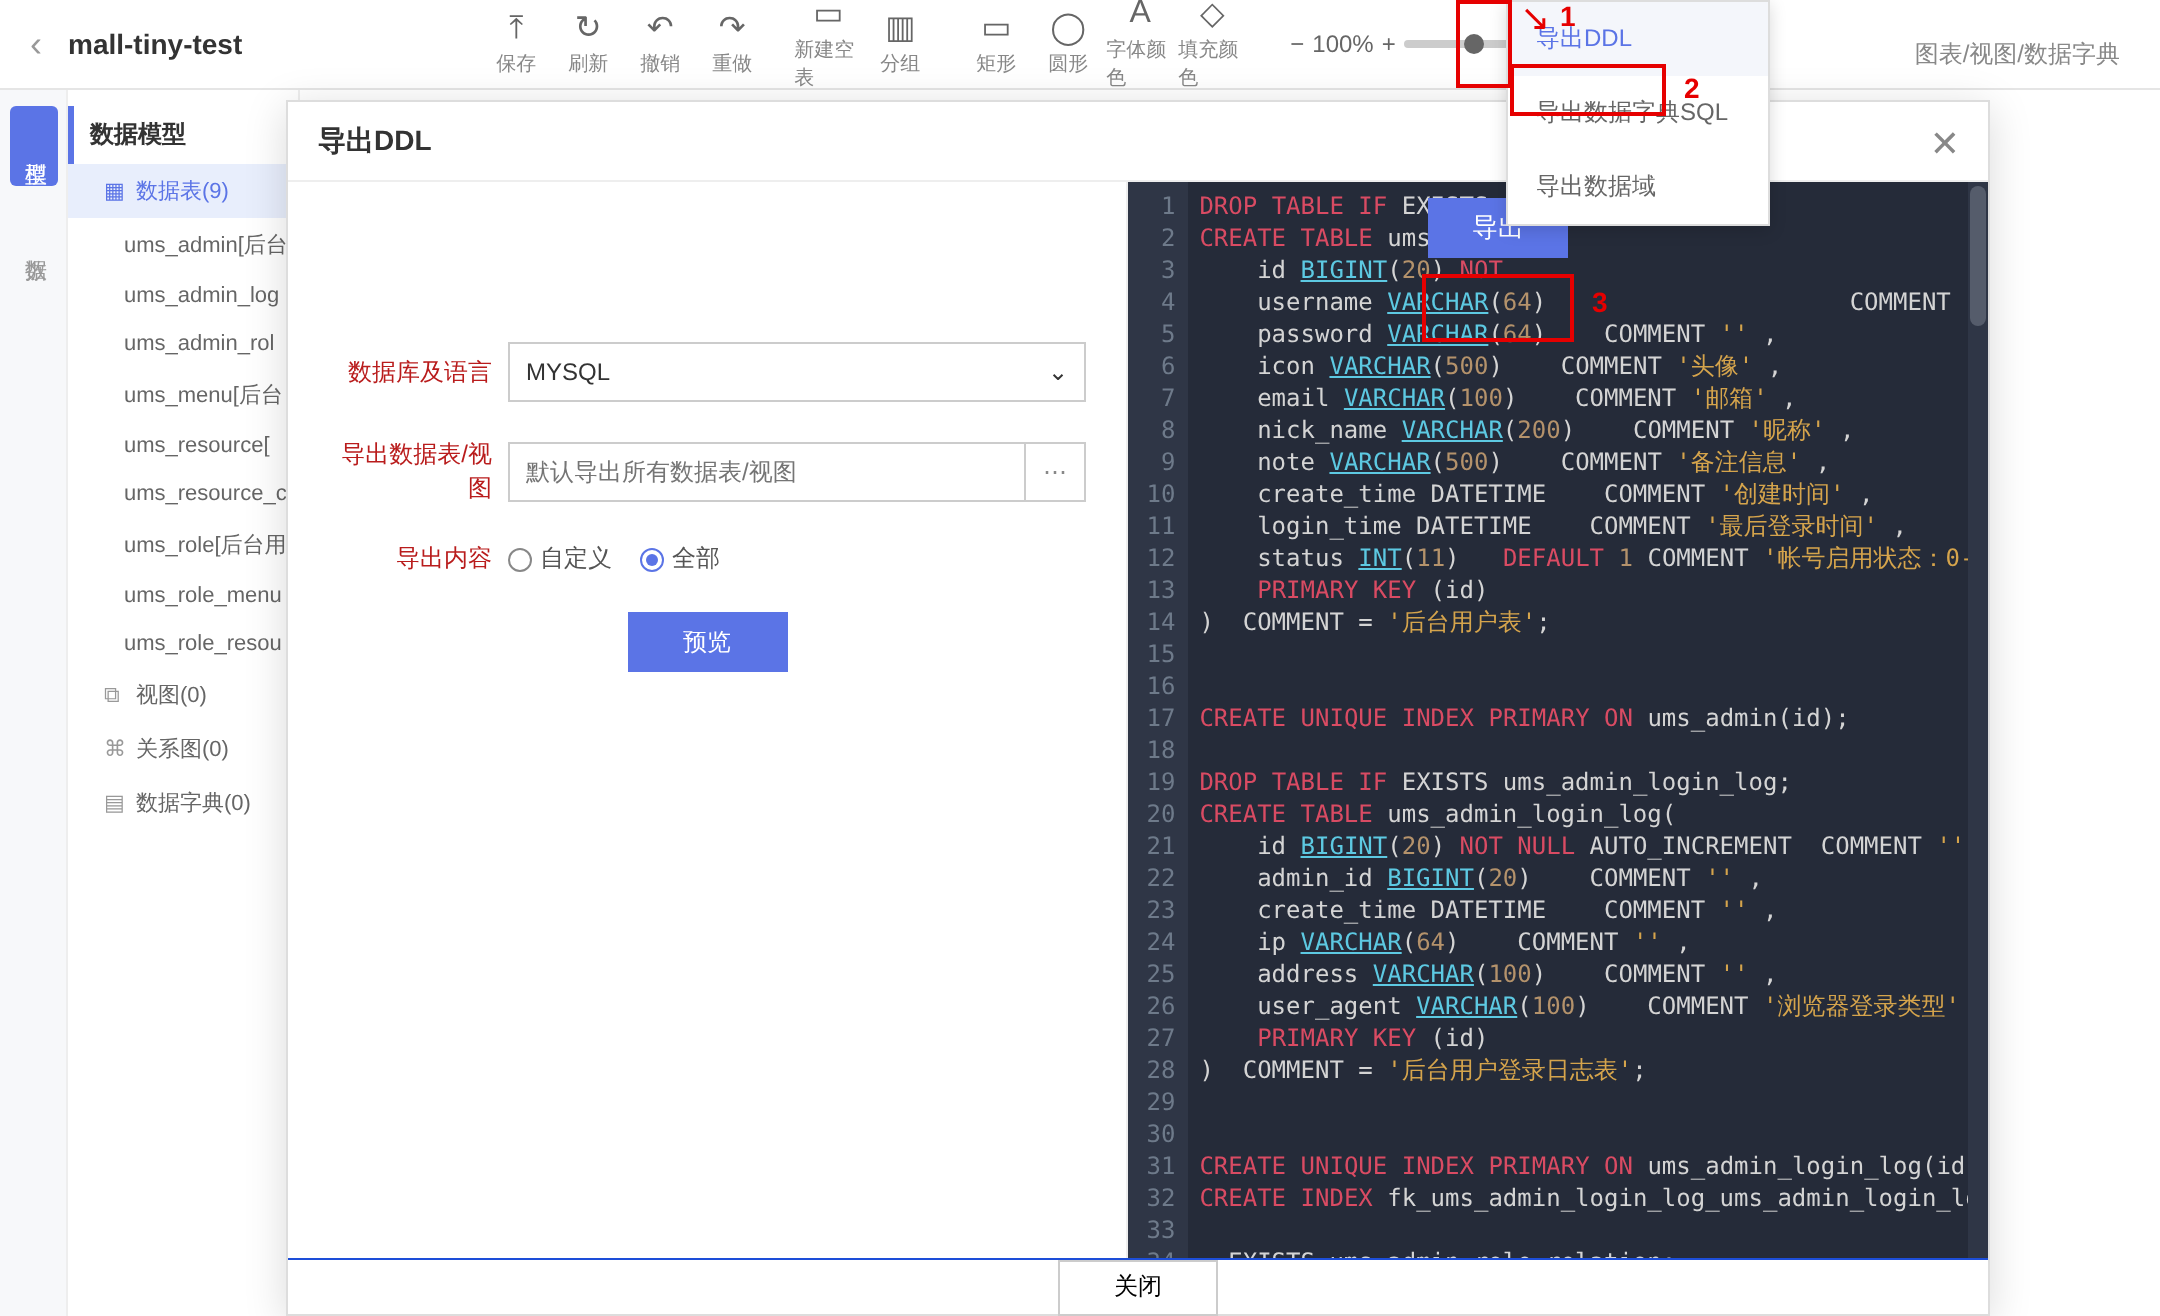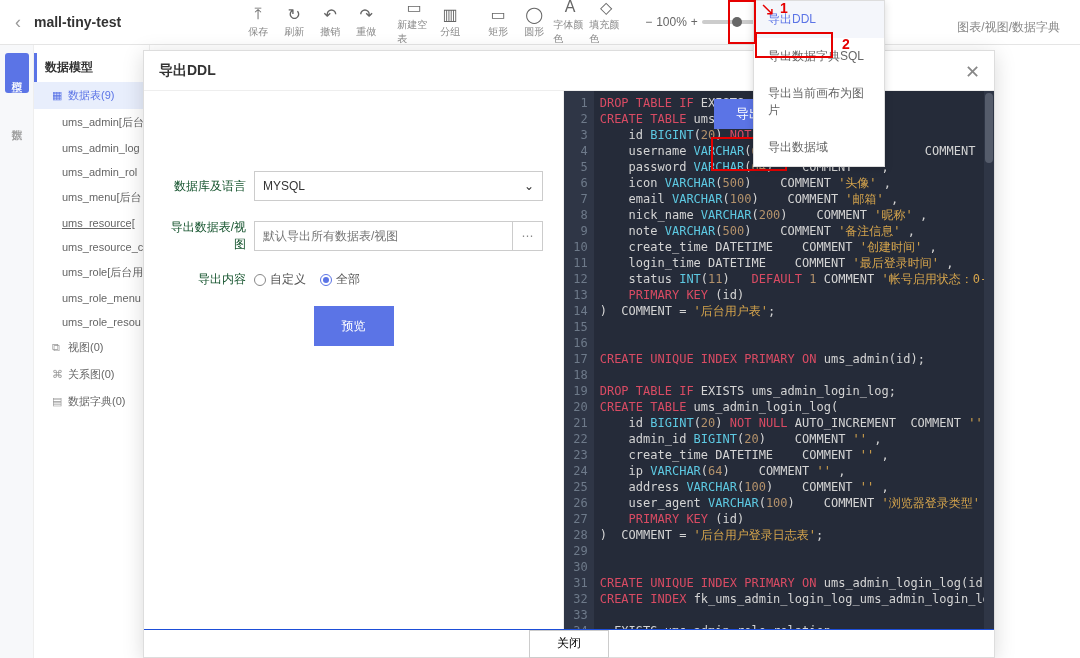--- a/index.html
+++ b/index.html
@@ -43,41 +43,41 @@
 .export-menu .mi { padding:10px 14px; font-size:12px; color:#666; cursor:pointer; }
 .export-menu .mi.hover { color:#5b74e6; background:#f4f6fb; }
 
 
 .modal { position:absolute; top:50px; left:143px; right:85px; bottom:0; background:#fff; border:1px solid #ddd; box-shadow:0 4px 20px rgba(0,0,0,.15); z-index:30; display:flex; flex-direction:column; }
 .modal-head { height:40px; display:flex; align-items:center; padding:0 15px; border-bottom:1px solid #eee; font-weight:bold; font-size:14px; }
 .modal-close { position:absolute; top:10px; right:14px; font-size:18px; color:#888; cursor:pointer; }
 .modal-body { flex:1; display:flex; overflow:hidden; }
 .form-pane { width:420px; border-right:1px solid #eee; padding:80px 20px 20px 20px; }
 .form-row { display:flex; align-items:center; margin-bottom:18px; }
-.form-label { width:90px; text-align:right; color:#14532d; font-size:12px; padding-right:8px; }
+.form-label { width:90px; text-align:right; color:#b91c1c; font-size:12px; padding-right:8px; }
 .form-ctrl { flex:1; }
 .sel, .inp { width:100%; height:30px; border:1px solid #ccc; padding:0 8px; font-size:12px; background:#fff; }
 .sel { appearance:none; background-image:none; position:relative; display:flex; align-items:center; justify-content:space-between; }
 .inp-wrap { display:flex; }
 .inp-wrap .inp { flex:1; }
 .inp-btn { width:30px; height:30px; border:1px solid #ccc; border-left:none; background:#fff; cursor:pointer; display:flex; align-items:center; justify-content:center; color:#888; }
 .radio-group { display:flex; gap:14px; font-size:12px; color:#555; align-items:center; }
 .radio { display:flex; align-items:center; gap:4px; cursor:pointer; }
 .radio .dot { width:12px; height:12px; border:1px solid #888; border-radius:50%; display:inline-flex; align-items:center; justify-content:center; }
 .radio.checked .dot { border-color:#5b74e6; }
 .radio.checked .dot:after { content:""; width:6px; height:6px; background:#5b74e6; border-radius:50%; }
-.btn-primary { display:block; margin:10px auto 0; width:80px; height:40px; border:none; background:#5b74e6; color:#fff; font-size:12px; cursor:pointer; }
+.btn-primary { display:block; margin:10px auto 0; width:80px; height:30px; border:none; background:#5b74e6; color:#fff; font-size:12px; cursor:pointer; }
 .btn-export { position:absolute; top:48px; left:570px; width:70px; height:30px; border:none; background:#5b74e6; color:#fff; font-size:13px; cursor:pointer; z-index:35; }
 
 .code-pane { flex:1; display:flex; background:#252b39; overflow:hidden; position:relative; }
 .gutter { background:#2f3646; color:#6e7a8a; text-align:right; font-family:"Consolas",monospace; font-size:12px; padding:4px 6px 4px 2px; line-height:16px; white-space:pre; }
 .code { flex:1; color:#d4d4d4; font-family:"Consolas",monospace; font-size:12px; padding:4px 6px; line-height:16px; white-space:pre; overflow:hidden; }
 .kw-red { color:#d94b63; }
 .kw-teal { color:#17a2b8; }
-.kw-cyan { color:#5dc9e2; }
+.kw-cyan { color:#5dc9e2;text-decoration:underline; }
 .kw-num { color:#b4926b; }
 .kw-str { color:#d5a44c; }
 .modal-foot { height:28px; border-top:1px solid #1d4ed8; display:flex; align-items:center; justify-content:center; }
 .btn-plain { width:80px; height:28px; border:1px solid #ccc; background:#fff; cursor:pointer; font-size:12px; }
 
 
 .code-scroll { position:absolute; right:0; top:0; bottom:0; width:10px; background:#2f3646; }
 .code-thumb { position:absolute; right:1px; top:2px; width:8px; height:70px; background:#555c6b; border-radius:4px; }
 </style>
 </head>
@@ -172,21 +172,21 @@
       </div>
       <div class="sb-node" style="padding-left: 28px;">
         <span>ums_admin_log</span>
       </div>
       <div class="sb-node" style="padding-left: 28px;">
         <span>ums_admin_rol</span>
       </div>
       <div class="sb-node" style="padding-left: 28px;">
         <span>ums_menu[后台</span>
       </div>
-      <div class="sb-node" style="padding-left: 28px; text-decoration: underline;">
+      <div class="sb-node" style="padding-left: 28px;">
         <span>ums_resource[</span>
       </div>
       <div class="sb-node" style="padding-left: 28px;">
         <span>ums_resource_c</span>
       </div>
       <div class="sb-node" style="padding-left: 28px;">
         <span>ums_role[后台用</span>
       </div>
       <div class="sb-node" style="padding-left: 28px;">
         <span>ums_role_menu</span>
@@ -205,21 +205,20 @@
       <div class="sb-node">
         <span class="ico">▤</span>
         <span>数据字典(0)</span>
       </div>
     </div>
 </div>
 
 <div class="export-menu" id="export-menu">
     <div class="mi hover">导出DDL</div>
     <div class="mi">导出数据字典SQL</div>
-    <div class="mi">导出当前画布为图片</div>
     <div class="mi">导出数据域</div>
   </div>
 <div class="tb-red-box" style="top:32px;left:755px;width:78px;height:26px;"></div>
 <div class="red-num" style="top:36px;left:842px;">2</div>
 
 <div class="modal">
   <div class="modal-head">导出DDL</div>
   <span class="modal-close">✕</span>
 
   <button class="btn-export">导出</button>

